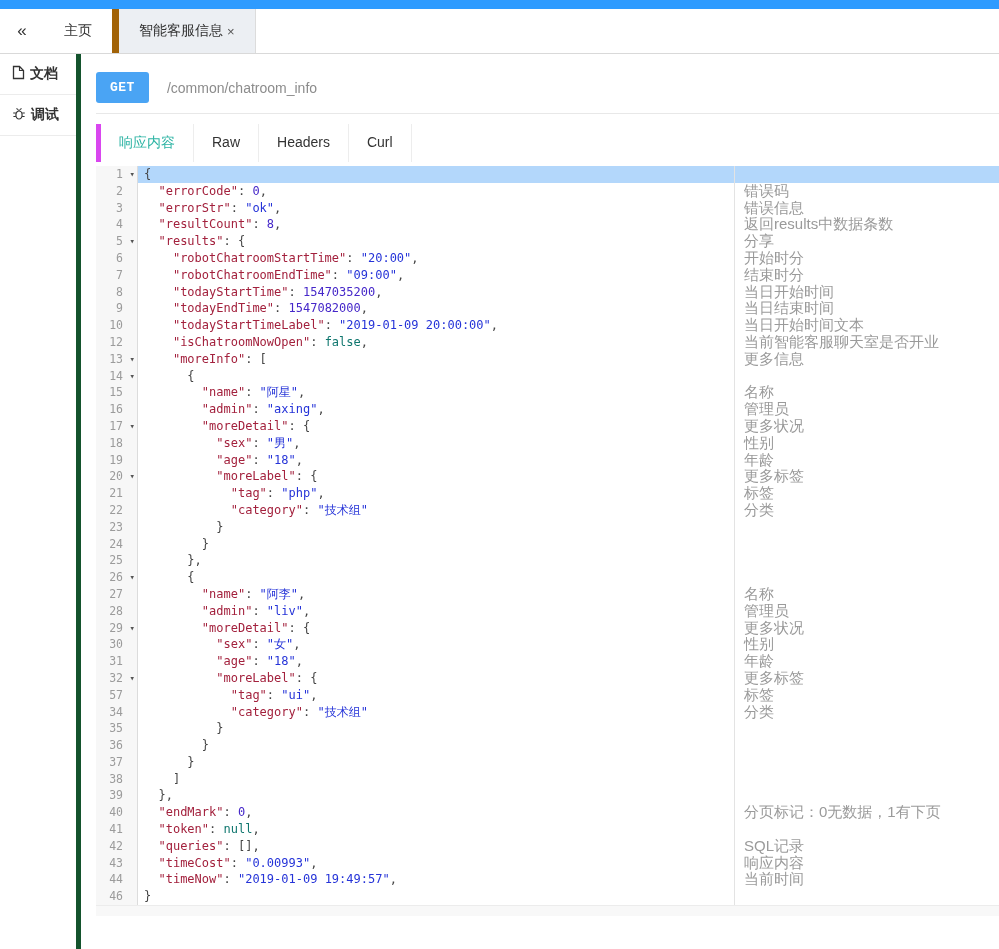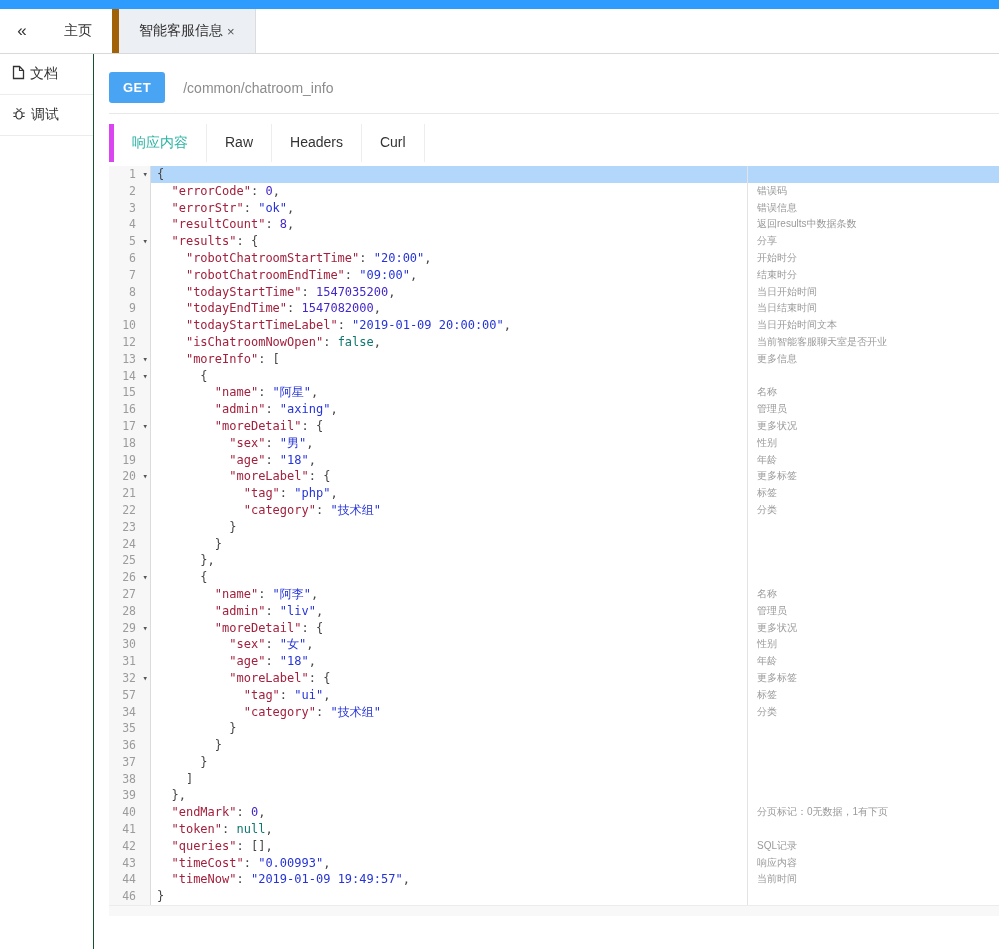--- a/index.html
+++ b/index.html
@@ -15,52 +15,52 @@
              border-bottom:1px solid #d9d9d9; background:#fff; }
   .collapse-btn { width:44px; display:flex; align-items:center; justify-content:center;
                   font-size:17px; color:#333; cursor:pointer; }
   .page-tab { display:flex; align-items:center; padding:0 20px; font-size:14px; color:#333;
               cursor:pointer; }
   .page-tab.active { background:#eceff3; border-left:7px solid #a16207; border-right:1px solid #dcdcdc; }
   .tab-close { margin-left:4px; color:#555; font-size:13px; }
 
   
   .body-row { flex:1 1 auto; display:flex; min-height:0; }
-  .sidebar { width:94px; flex:0 0 auto; border-right:1px solid #14532d; background:#fff; }
+  .sidebar { width:81px; flex:0 0 auto; border-right:5px solid #14532d; background:#fff;font-weight:bold; }
   .side-item { height:41px; display:flex; align-items:center; gap:5px; padding-left:12px;
                font-size:14px; color:#333; border-bottom:1px solid #ececec; cursor:pointer; }
   .side-item svg { flex:0 0 auto; }
 
   .main { flex:1 1 auto; min-width:0; padding:18px 0 0 15px; display:flex; flex-direction:column; }
 
   
   .req-row { display:flex; align-items:center; padding-bottom:10px; border-bottom:1px solid #e8e8e8; }
   .method-badge { background:#4aa4f4; color:#fff; font-size:13px; font-weight:bold;
-                  padding:8px 14px; border-radius:3px; letter-spacing:.5px; cursor:pointer; }
+                  padding:8px 14px; border-radius:3px; letter-spacing:.5px; cursor:pointer;font-family:Liberation Mono, monospace; }
   .req-url { margin-left:18px; color:#8c8c8c; font-size:14px; }
 
   
   .resp-tabs { display:flex; margin:10px 0 4px 0; }
   .resp-tab { padding:10px 18px; font-size:14px; color:#333; cursor:pointer;
               border-right:1px solid #ededed; }
   .resp-tab:first-child { border-left:5px solid #d946ef; }
   .resp-tab.active { color:#2bb3a3; }
 
   
   .editor { flex:0 0 auto; font-family:"DejaVu Sans Mono","Liberation Mono",monospace;
             font-size:12px; }
   .ed-line { display:flex; height:16.8px; line-height:16.8px; }
   .ed-gutter { width:42px; flex:0 0 auto; background:#f7f7f7; border-right:1px solid #dcdcdc;
                position:relative; color:#9b9b9b; font-size:11.5px; text-align:right;
                padding-right:14px; }
   .fold { position:absolute; right:2px; top:0; font-size:9px; color:#555; cursor:pointer; }
   .ed-code { width:596px; flex:0 0 auto; white-space:pre; padding-left:6px; color:#444;
              overflow:hidden; cursor:text; }
   .ed-comment { flex:1 1 auto; border-left:1px solid #e3e3e3; padding-left:9px; color:#9a9a9a;
-                font-family:"Liberation Sans","DejaVu Sans",sans-serif; font-size:10px;
+                font-family:"Liberation Sans","DejaVu Sans",sans-serif; font-size:15px;
                 white-space:nowrap; overflow:hidden; }
   .ed-line.sel .ed-code, .ed-line.sel .ed-comment { background:#b3d7fb; }
   .tok-pl { color:#444; }
   .tok-k  { color:#a3213d; }
   .tok-s  { color:#2533d8; }
   .tok-n  { color:#4527c9; }
   .tok-a  { color:#0f766e; }
 
   .h-scrollbar { height:11px; background:#f8f8f8; border-top:1px solid #ececec; }
 </style>

